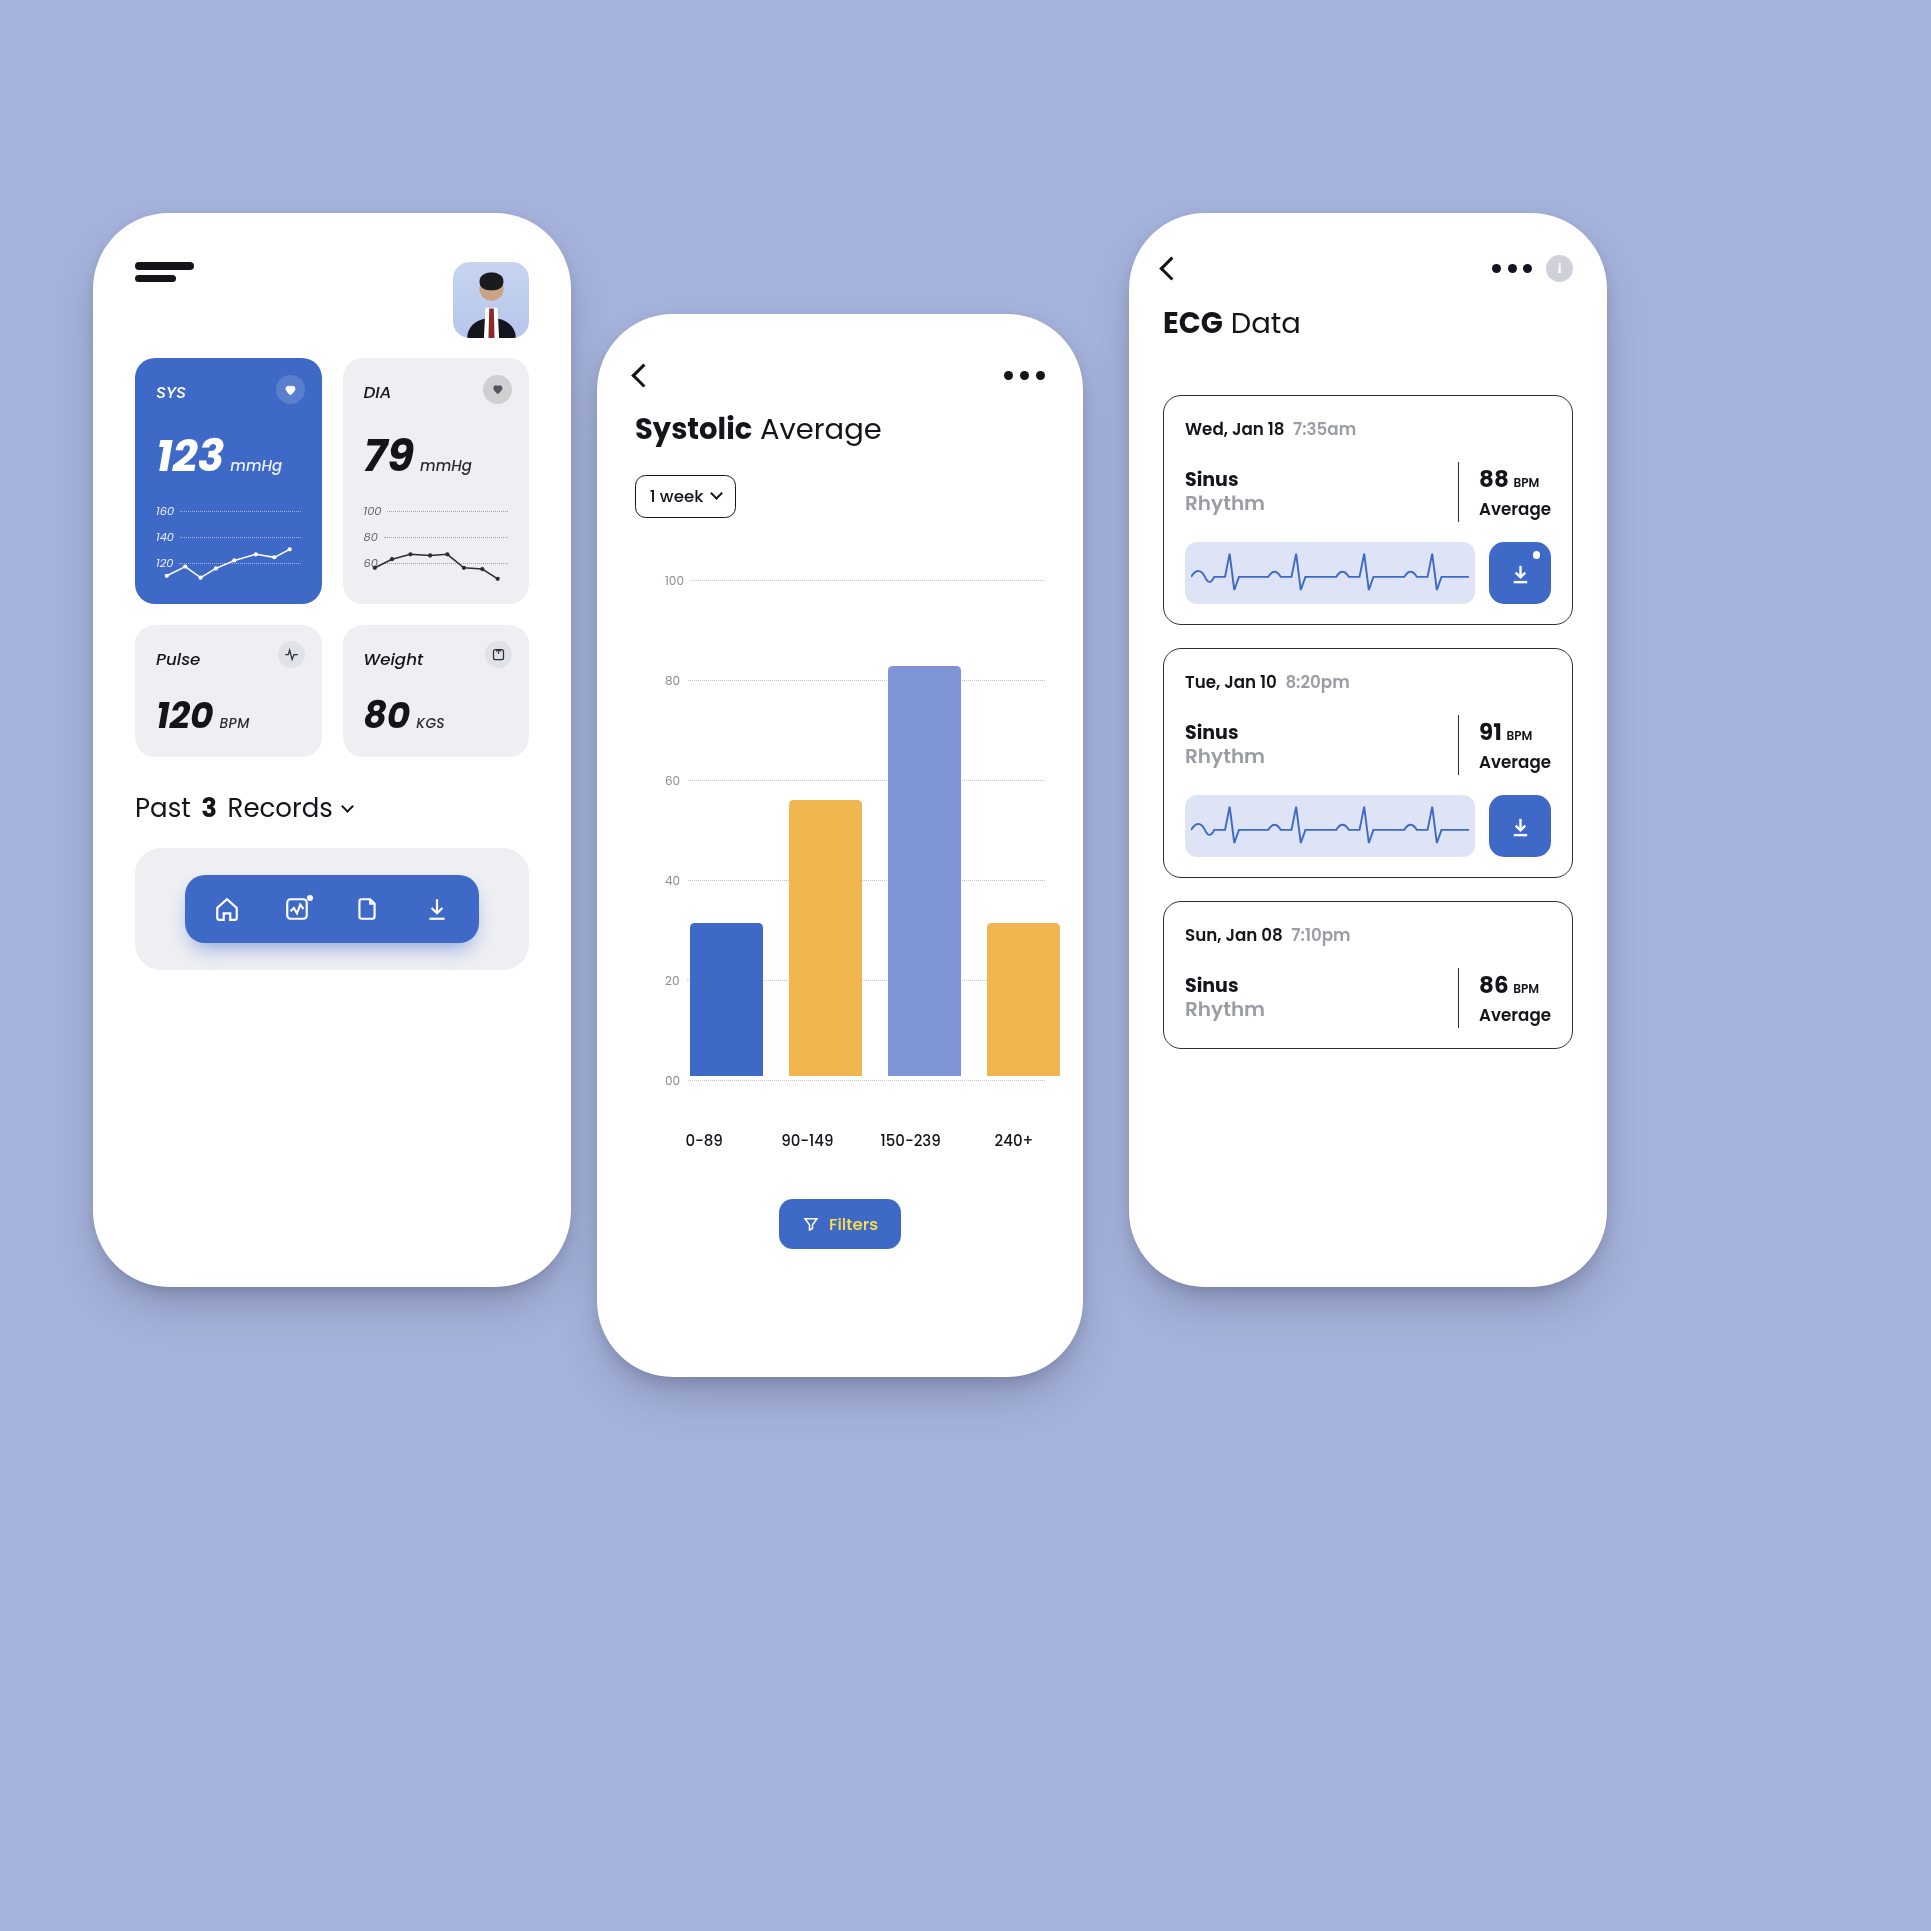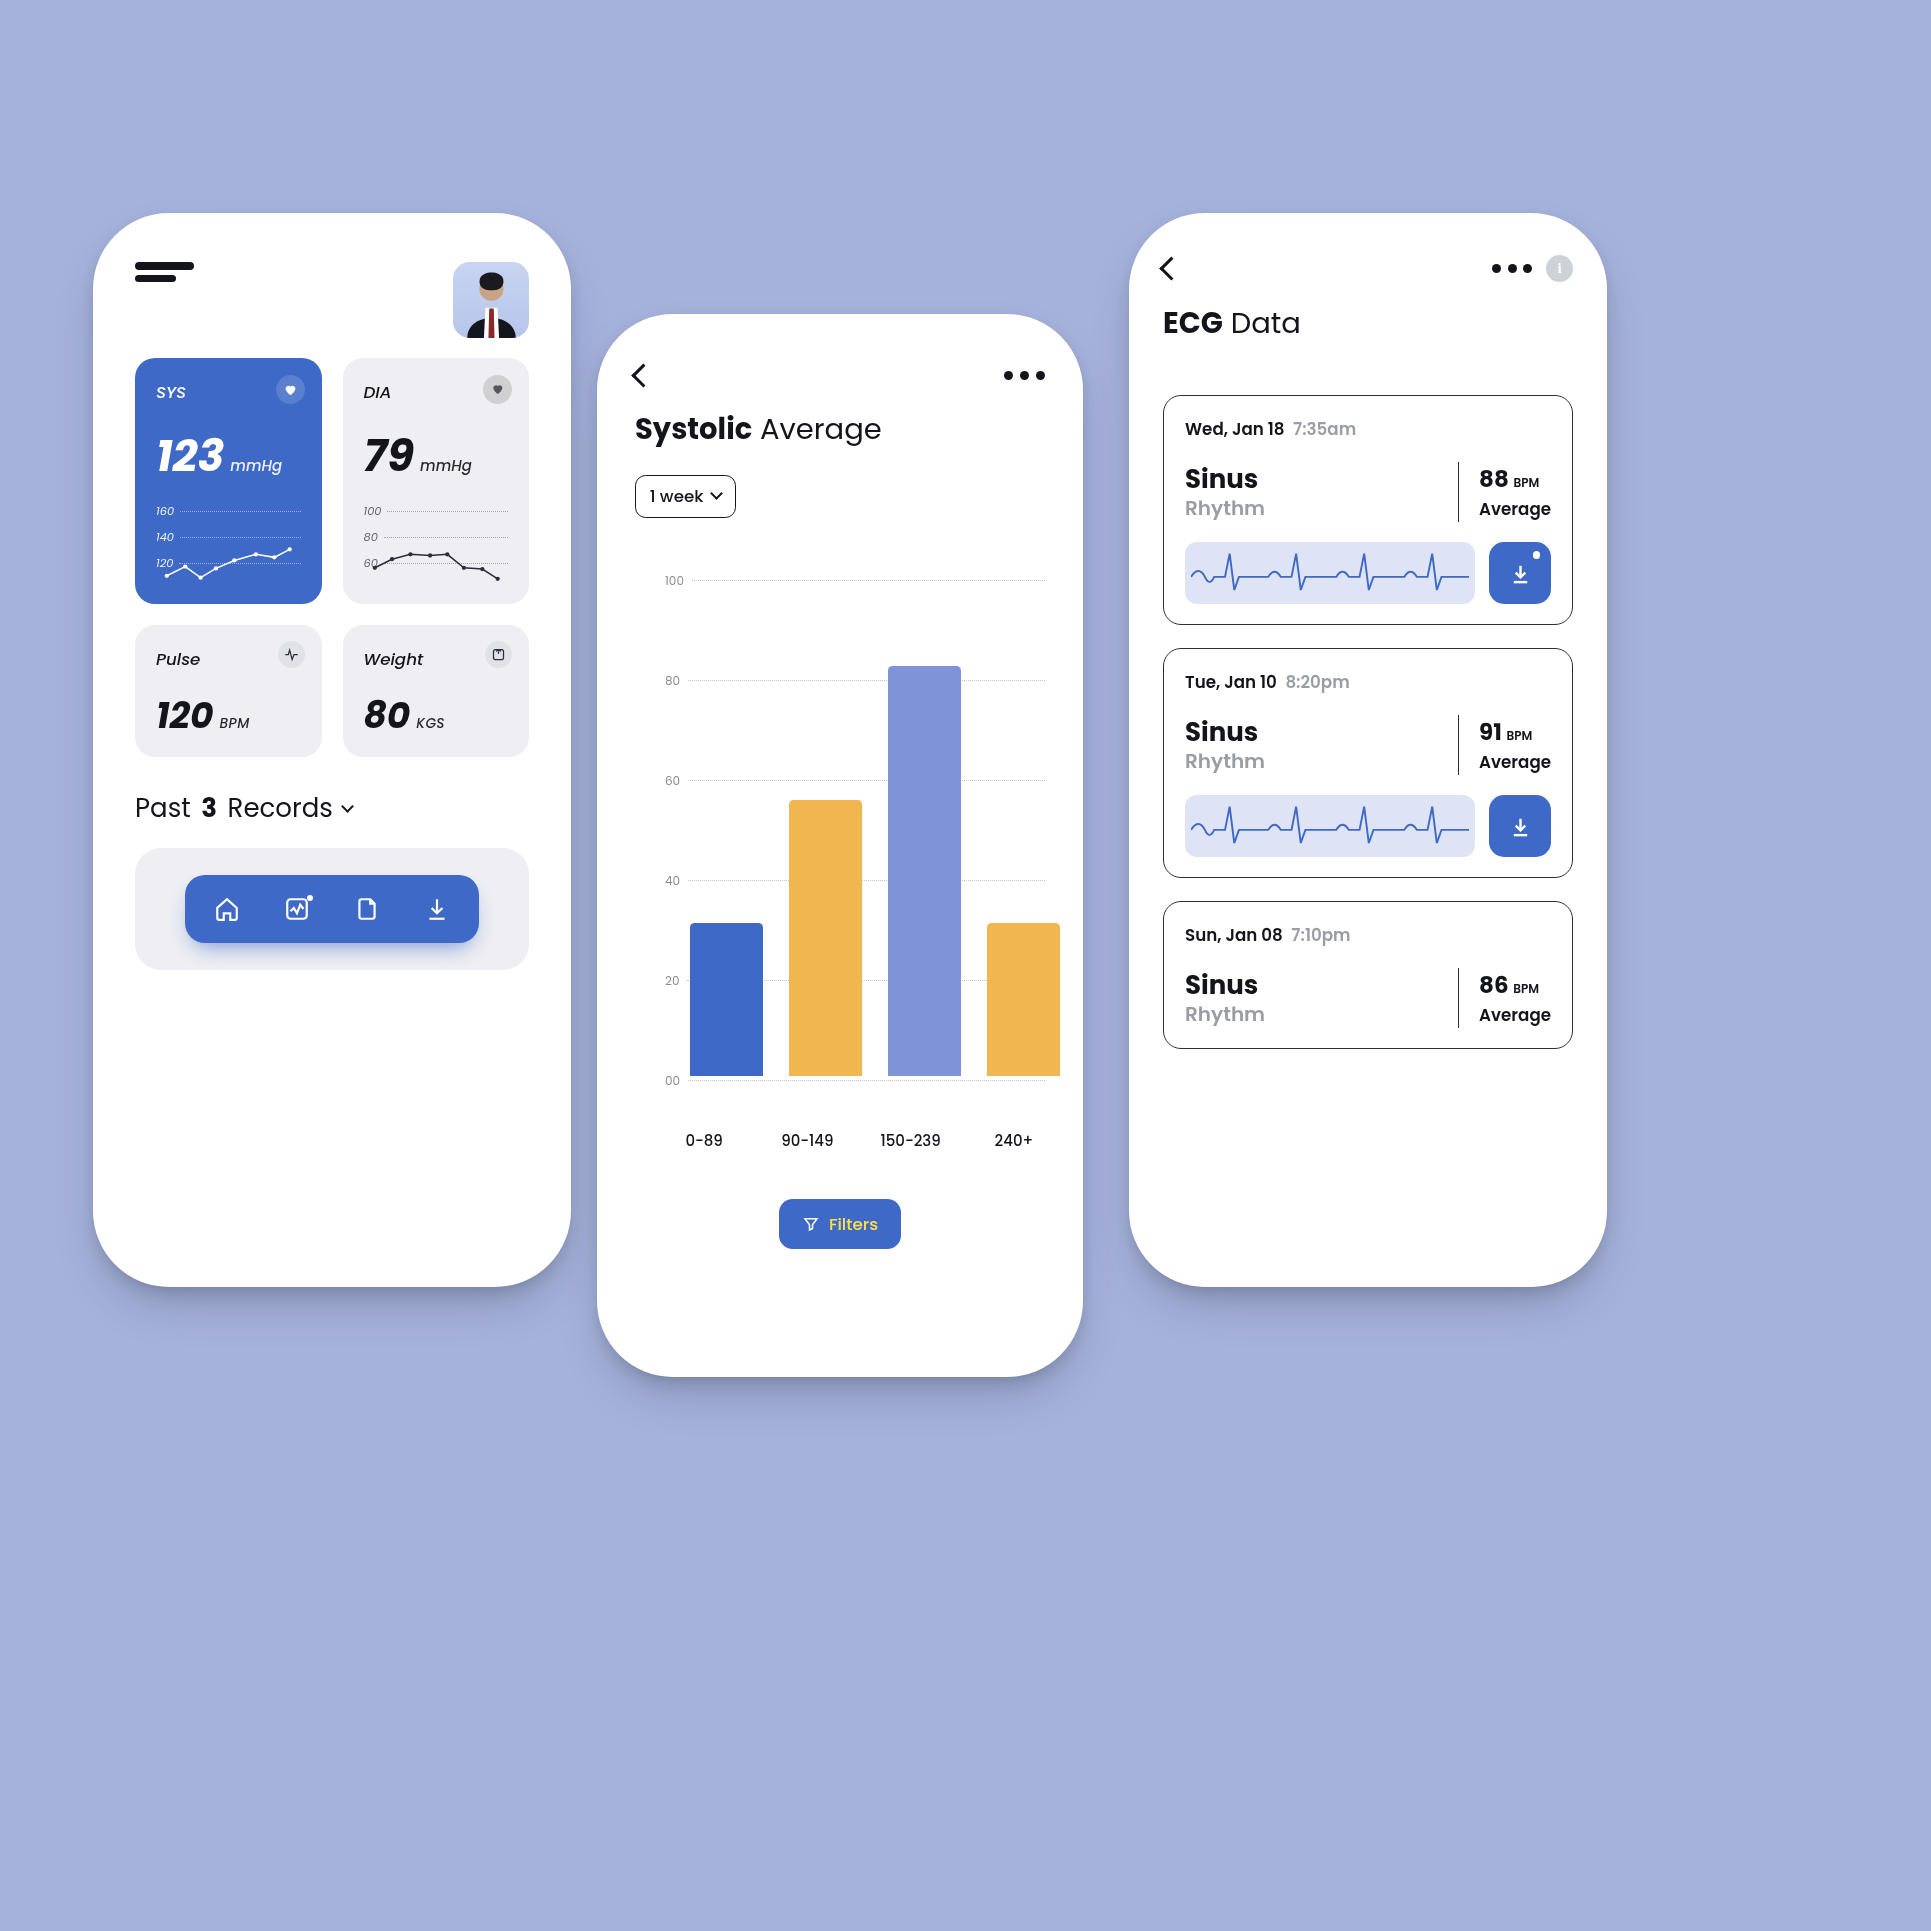--- a/index.html
+++ b/index.html
@@ -127,21 +127,21 @@
     .s3-title{font-size:29px;font-weight:400;}
     .s3-title b{font-weight:700;}
     .cards{display:flex;flex-direction:column;gap:23px;margin-top:30px;}
     .ecg{
       border:1.5px solid #2b2e38;border-radius:18px;padding:20px 21px;display:flex;flex-direction:column;gap:20px;
     }
     .ecg .when{font-size:16.7px;font-weight:600;}
     .ecg .when .time{color:var(--grey);font-weight:600;margin-left:4.6px;}
     .row{display:flex;align-items:center;}
     .pair{flex:1;line-height:1.2;}
-    .pair .a{font-size:26px;font-weight:700;}
+    .pair .a{font-size:19px;font-weight:700;}
     .pair .b{font-size:20px;font-weight:600;color:var(--grey);}
     .metric{padding-left:20px;border-left:1.5px solid #2b2e38;}
     .metric .m1{font-size:23px;font-weight:700;}
     .metric .m1 small{font-size:12px;font-weight:600;margin-left:4.6px;}
     .metric .m2{font-size:16.7px;font-weight:600;}
     .wave{
       background:#dee4f6;border-radius:12px;height:62px;flex:1;display:flex;align-items:center;padding:0 6px;overflow:hidden;
     }
     .wave svg{width:100%;height:100%;}
     .dl{

